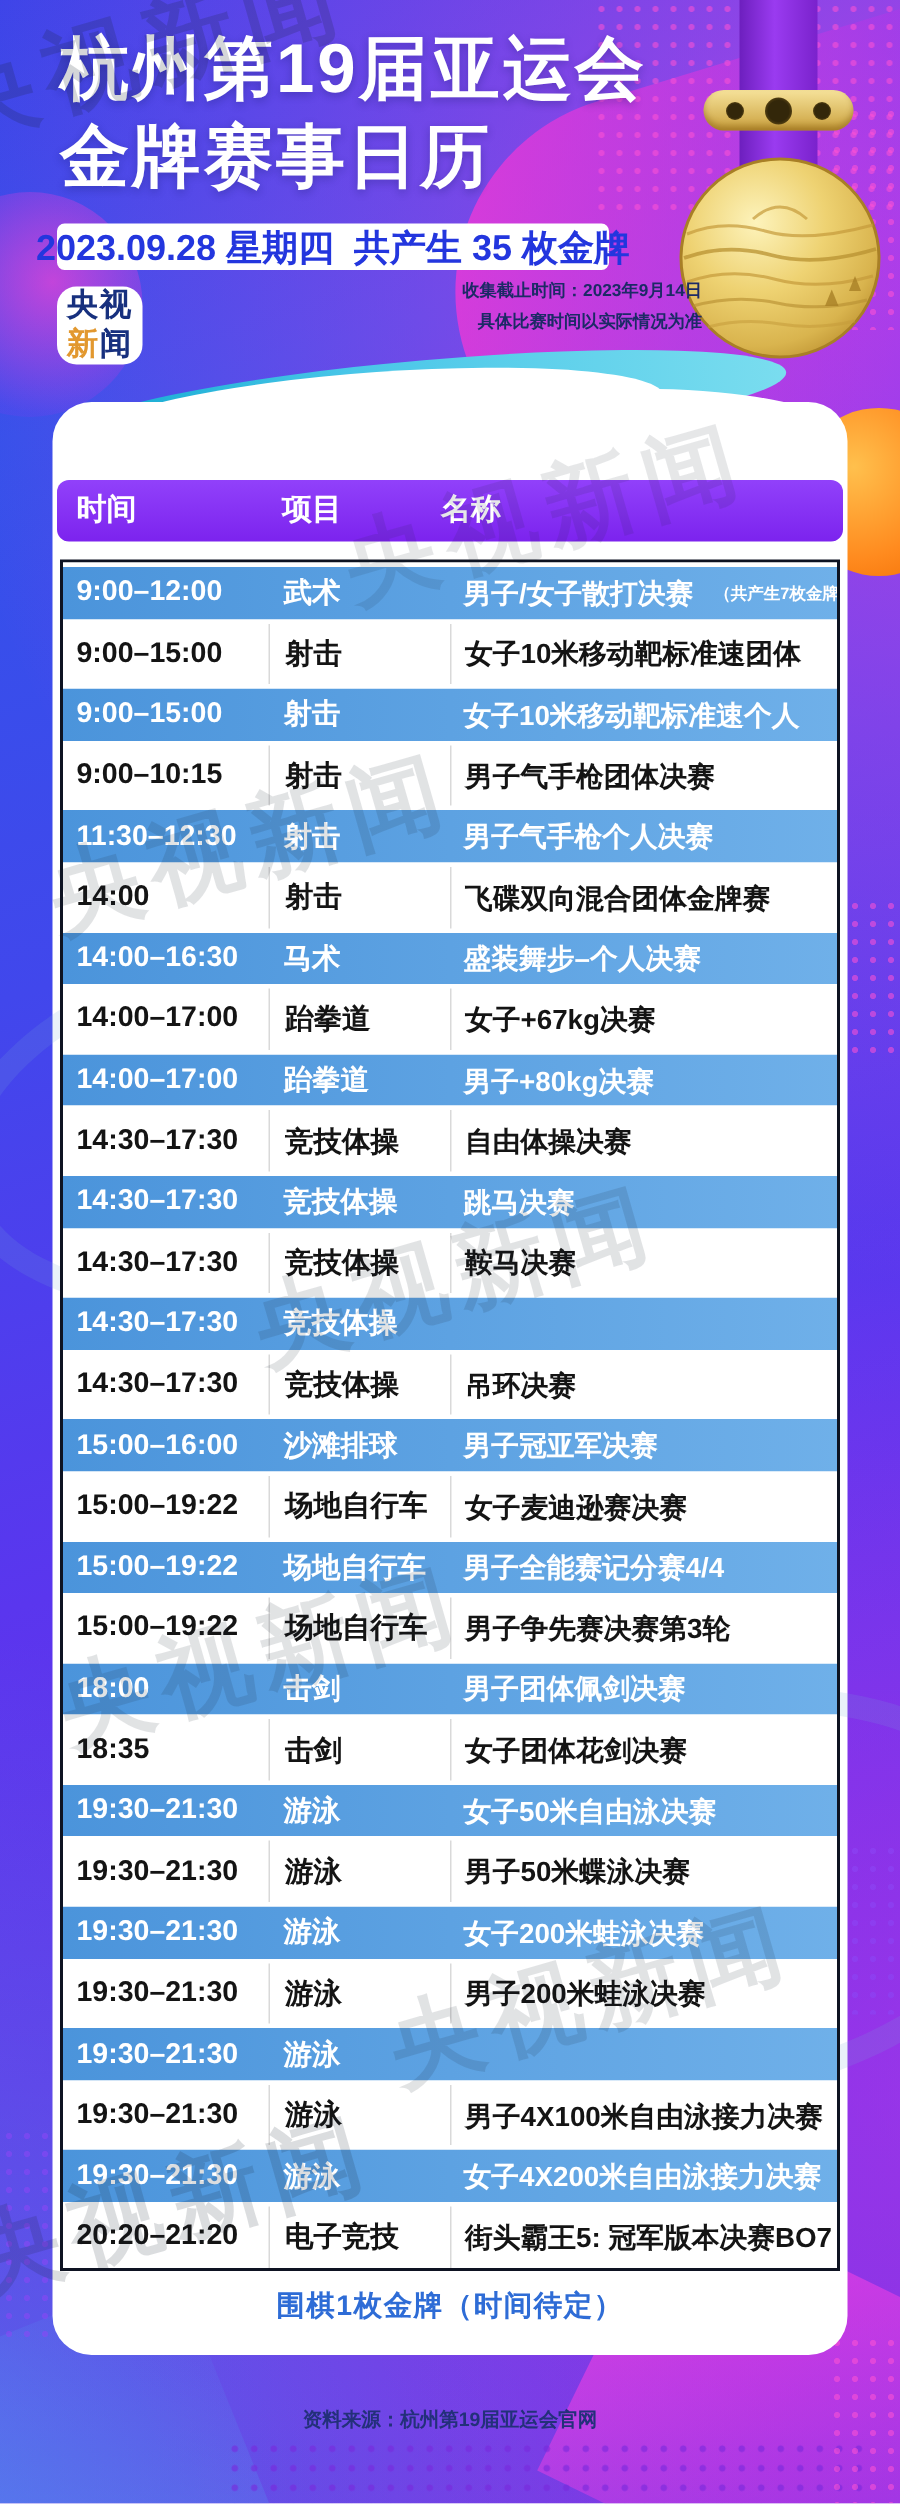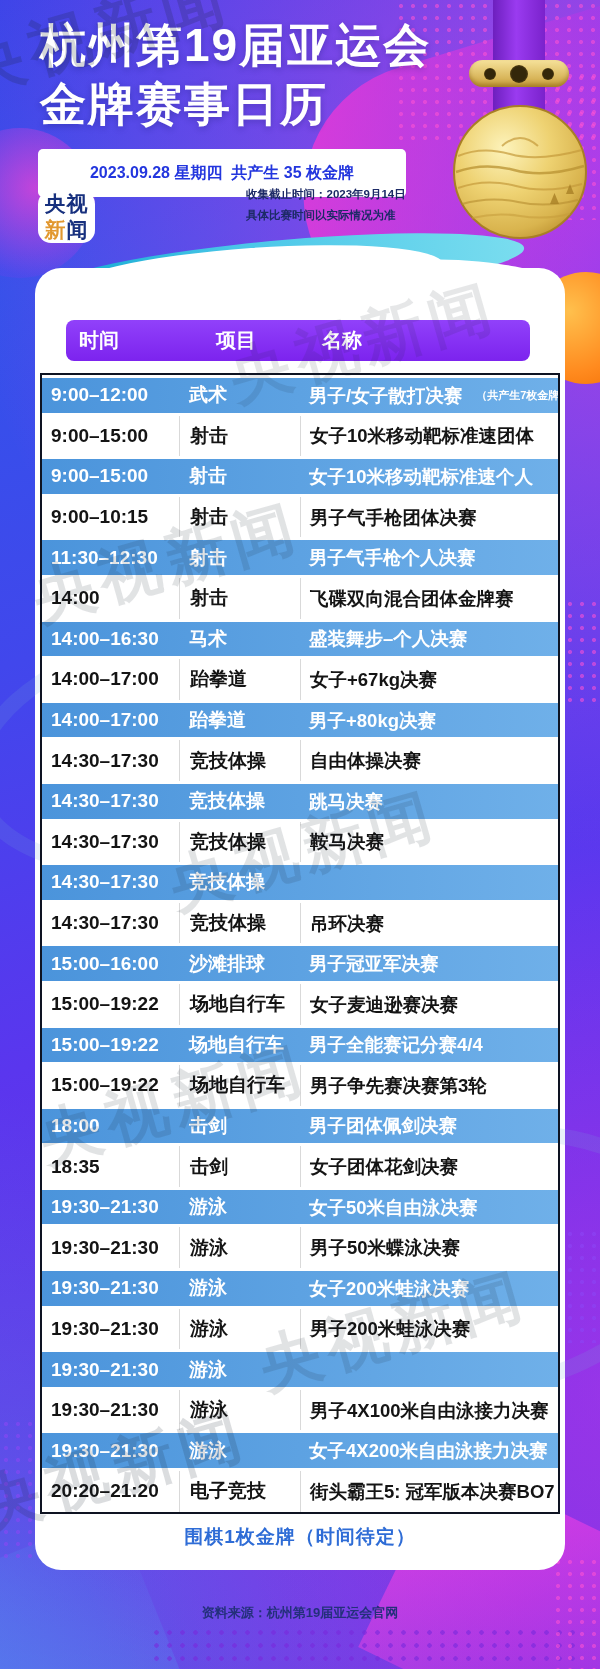--- a/index.html
+++ b/index.html
@@ -48,45 +48,45 @@
   .clasp{position:absolute;left:469px;top:60px;width:100px;height:27px;border-radius:14px;z-index:3;
     background:linear-gradient(180deg,#f6e29a,#caa03c);box-shadow:inset 0 -3px 4px rgba(120,80,10,.45);}
   .hole{position:absolute;border-radius:50%;background:radial-gradient(circle,#33270a 55%,#8a6a20);}
   .hole.s1{left:15px;top:8px;width:12px;height:12px;}
   .hole.s2{left:41px;top:5px;width:18px;height:18px;}
   .hole.s3{left:73px;top:8px;width:12px;height:12px;}
   .medal{position:absolute;left:452px;top:104px;width:136px;height:136px;z-index:2;}
   
   .title{position:absolute;left:40px;top:16px;z-index:5;color:#fff;font-size:46px;font-weight:700;
     line-height:59px;letter-spacing:2px;text-shadow:0 2px 6px rgba(18,24,96,.3);}
-  .date-pill{position:absolute;left:38px;top:149px;width:368px;height:48px;z-index:5;background:#fff;
+  .date-pill{position:absolute;left:38px;top:149px;width:368px;height:31px;z-index:5;background:#fff;
     border-radius:5px;display:flex;align-items:center;justify-content:center;
-    color:#2336de;font-weight:800;font-size:16px;white-space:pre;}
-  .disclaimer{position:absolute;left:246px;top:184px;width:210px;z-index:5;text-align:left;
+    color:#2336de;font-weight:800;font-size:24px;white-space:pre;}
+  .disclaimer{position:absolute;left:258px;top:184px;width:210px;z-index:5;text-align:right;
     color:#1c2a66;font-size:11.5px;font-weight:700;line-height:1.85;}
   .logo{position:absolute;left:38px;top:191px;width:57px;height:52px;z-index:5;background:#fff;
     border-radius:13px;display:flex;flex-direction:column;align-items:center;justify-content:center;
     font-weight:900;font-size:21px;line-height:26px;color:#17307e;letter-spacing:1px;}
   .logo .xin{color:#e2982f;}
   
   .brush{position:absolute;left:45px;top:240px;width:480px;height:58px;z-index:3;border-radius:50%;
     transform:rotate(-5deg);background:linear-gradient(90deg,#0fa7cf,#49c6e8 40%,#7addef);}
   .orange{position:absolute;left:530px;top:272px;width:112px;height:112px;border-radius:50%;z-index:3;
     background:radial-gradient(circle at 35% 35%,#ffc04d,#ff8a1e 60%,#f06a00);}
   .panel{position:absolute;left:35px;top:268px;width:530px;height:1302px;z-index:4;background:#fff;border-radius:26px;}
   .panel::before{content:"";position:absolute;left:28px;top:-20px;width:380px;height:58px;background:#fff;
     border-radius:50%;transform:rotate(-4deg);}
   .panel::after{content:"";position:absolute;left:320px;top:-8px;width:205px;height:42px;background:#fff;
     border-radius:50%;transform:rotate(3deg);}
   .swirl{position:absolute;border:16px solid rgba(120,170,220,.16);border-radius:50%;pointer-events:none;}
   .sw1{left:-70px;top:360px;width:380px;height:210px;transform:rotate(-12deg);}
   .sw2{left:210px;top:860px;width:420px;height:240px;transform:rotate(-10deg);}
   
-  .thead{position:absolute;left:3px;top:52px;width:464px;height:41px;border-radius:8px;
-    background:linear-gradient(180deg,#9141fa,#7c23ee);color:#fff;font-size:20px;font-weight:600;margin-left:28px;}
+  .thead{position:absolute;left:3px;top:52px;width:524px;height:41px;border-radius:8px;
+    background:linear-gradient(180deg,#9141fa,#7c23ee);color:#fff;font-size:20px;font-weight:600;}
   .thead span{position:absolute;top:0;line-height:41px;}
   .th-time{left:13px;} .th-sport{left:150px;} .th-name{left:256px;}
   
   .table{position:absolute;left:5px;top:105px;width:520px;border:2px solid #0e1322;background:#fff;box-sizing:border-box;}
   .row{display:flex;height:40.6px;box-sizing:border-box;}
   .row.blue{background:linear-gradient(90deg,#4b94db,#6fb0e9);border-top:3px solid #fff;border-bottom:3px solid #fff;color:#fff;}
   .row.white{background:#fff;color:#141414;}
   .cell{display:flex;align-items:center;box-sizing:border-box;overflow:hidden;white-space:nowrap;}
   .cell.time{width:137px;padding-left:9px;font-weight:700;font-size:19px;}
   .cell.sport{width:121px;padding-left:10px;font-weight:700;font-size:19px;}

